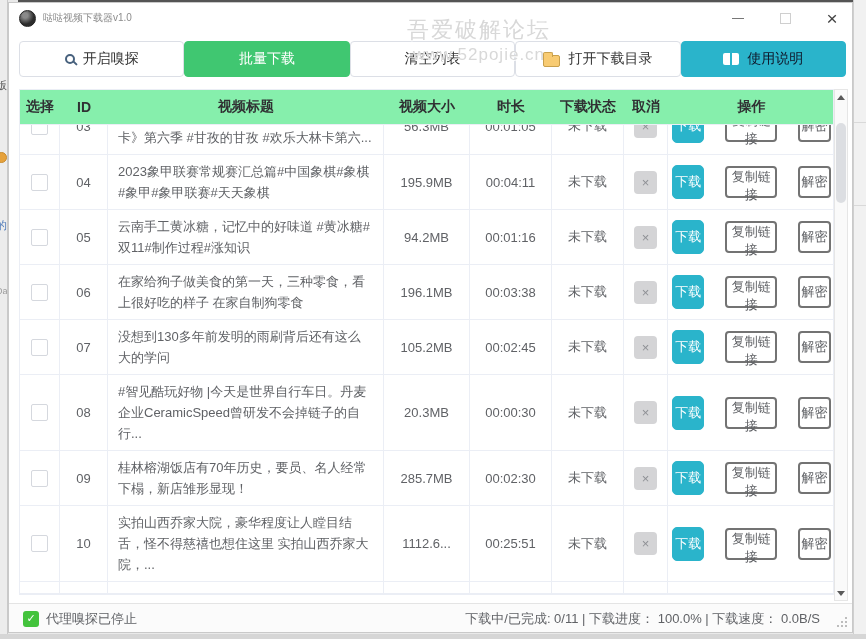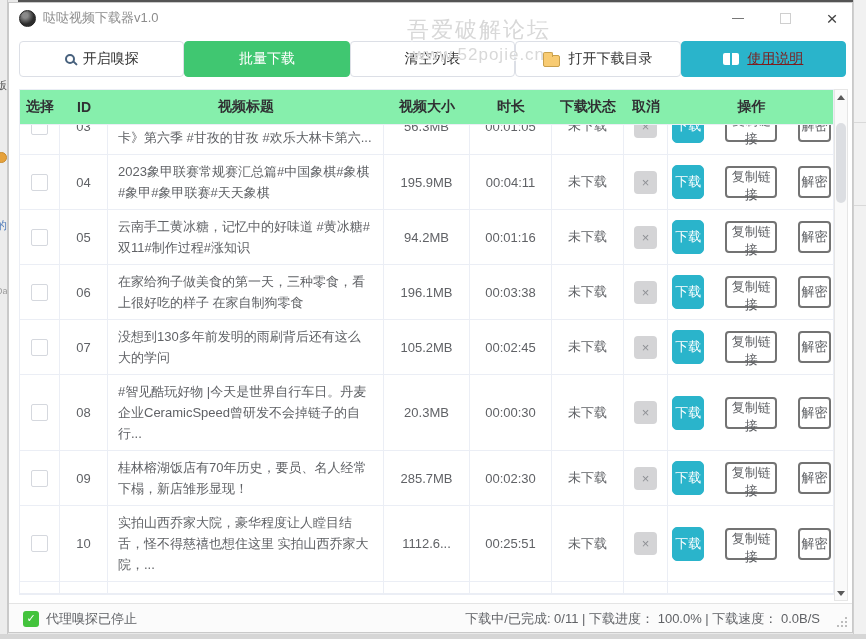--- a/index.html
+++ b/index.html
@@ -22,41 +22,41 @@
 
   
   #win { position:absolute; left:8px; top:2px; width:845px; height:631px;
     background:#fff; border:1px solid #c9c9c9; overflow:hidden; }
 
   .titlebar { position:absolute; left:0; top:0; width:100%; height:30px;
     display:flex; align-items:center; padding-left:10px; }
   .app-icon { width:17px; height:17px; border-radius:50%;
     background:radial-gradient(circle at 35% 30%, #8a8a8a 0 18%, #2c2c2c 60%);
     border:1px solid #222; margin-right:7px; }
-  .app-title { font-size:13px; color:#8c8c8c; }
+  .app-title { font-size:10px; color:#8c8c8c; }
   .win-controls { position:absolute; right:10px; top:0; height:30px;
     display:flex; align-items:center; gap:27px; }
   .wc { width:20px; height:20px; display:flex; align-items:center; justify-content:center; }
   .min-glyph { width:12px; height:0; border-top:1px solid #777; }
   .max-glyph { width:11px; height:11px; border:1px solid #cfcfcf; }
   .close-glyph { font-size:19px; color:#444; line-height:1; }
 
   .watermark { position:absolute; left:330px; top:12px; width:280px; text-align:center;
     color:#d8d8d8; z-index:5; pointer-events:none; text-shadow:0 1px 0 #fff; }
   .wm1 { font-size:22px; letter-spacing:2px; }
   .wm2 { font-size:17px; letter-spacing:1px; }
 
   
   .toolbar { position:absolute; left:10px; top:38px; width:827px; height:36px;
     display:flex; }
   .tb-btn { flex:1; height:36px; border-radius:4px; display:flex; align-items:center;
     justify-content:center; gap:8px; font-size:14px; background:#fff;
     border:1px solid #dcdfe6; color:#333; cursor:pointer; }
   .tb-green { background:var(--green); border-color:var(--green); color:#fff; }
-  .tb-cyan  { background:var(--cyan);  border-color:var(--cyan);  color:#7f1d1d;text-decoration:underline; }
+  .tb-cyan  { background:var(--cyan);  border-color:var(--cyan);  color:#0f172a; }
 
   .mag-icon { width:10px; height:10px; border:2px solid #47617d; border-radius:50%; position:relative; }
   .mag-icon::after { content:''; position:absolute; width:6px; height:2px; background:#47617d;
     transform:rotate(45deg); right:-5px; bottom:-2px; border-radius:1px; }
   .folder-icon { width:17px; height:12px; background:#f8cb72; border:1px solid #c9a04c;
     border-radius:1px 2px 2px 2px; position:relative; margin-top:3px; }
   .folder-icon::before { content:''; position:absolute; top:-4px; left:-1px; width:8px; height:4px;
     background:#f8cb72; border:1px solid #c9a04c; border-bottom:none; border-radius:2px 2px 0 0; }
   .book-icon { width:16px; height:12px; background:#fff; border-radius:2px; position:relative; }
   .book-icon::after { content:''; position:absolute; left:7px; top:0; width:2px; height:12px;

